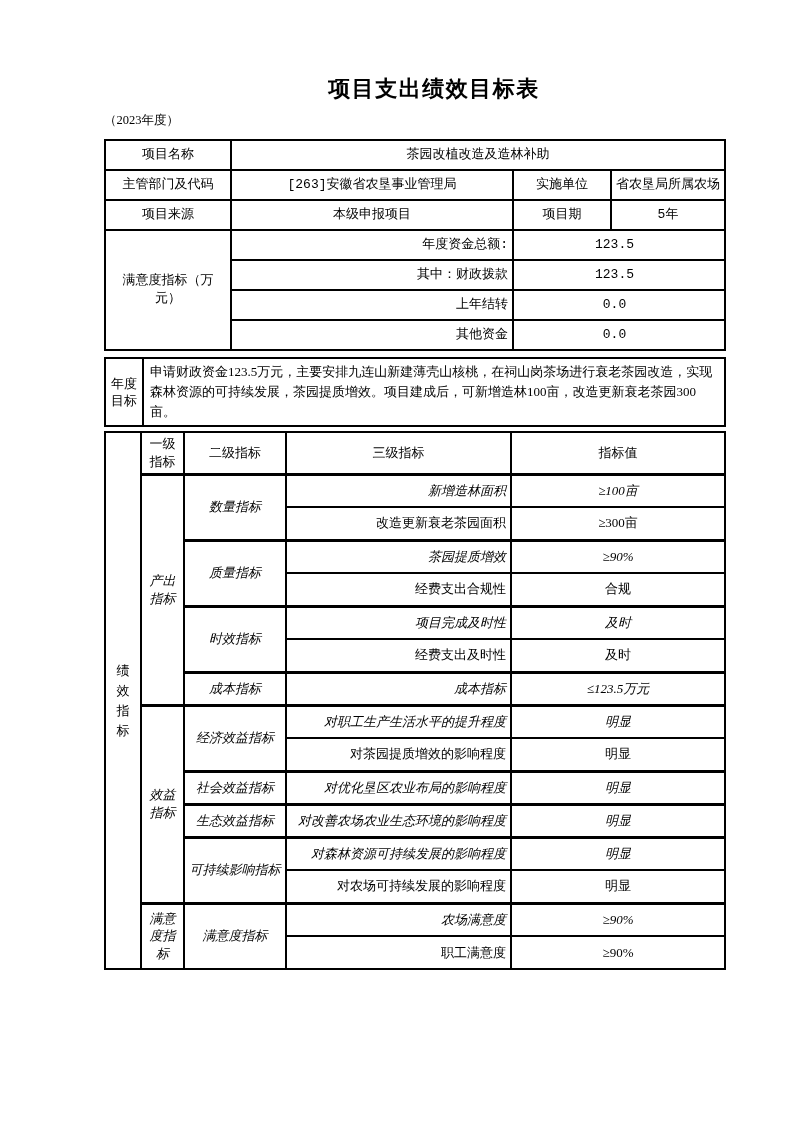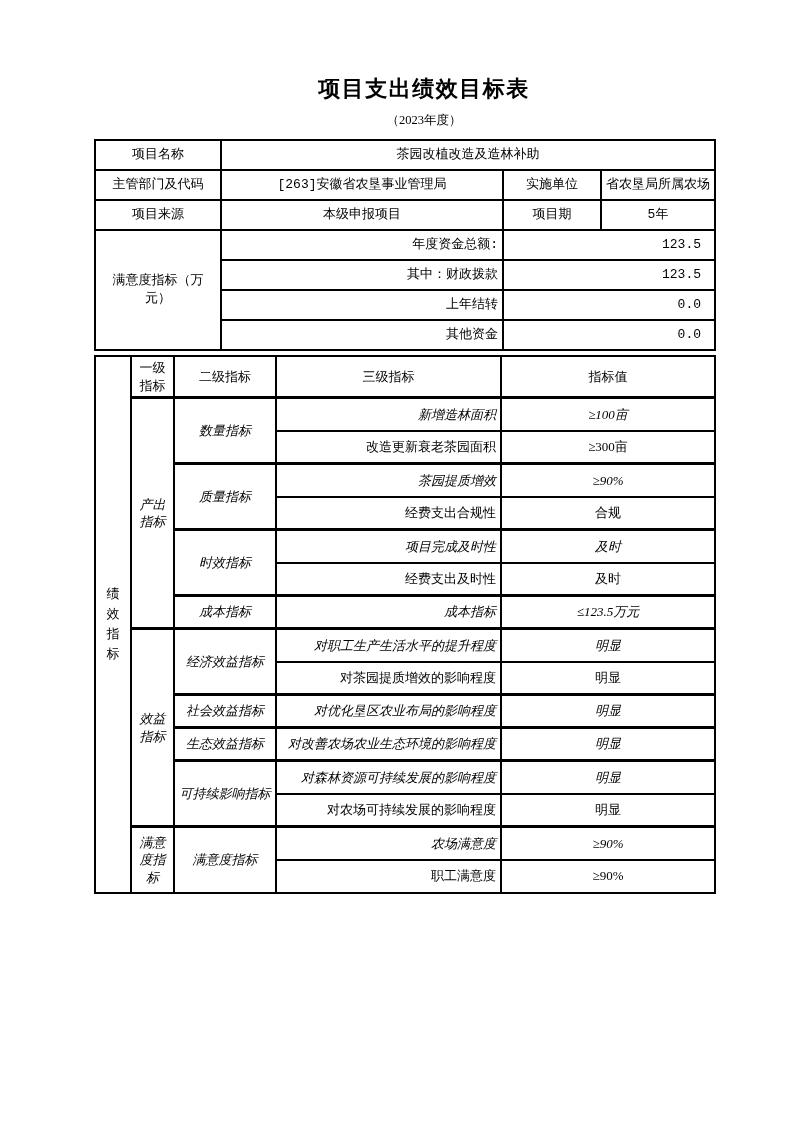--- a/index.html
+++ b/index.html
@@ -4,49 +4,49 @@
 <style>
   * { box-sizing: border-box; margin: 0; padding: 0; }
   html, body { width: 794px; height: 1122px; }
   body {
     background: #ffffff;
     color: #000;
     font-family: "Liberation Serif", "DejaVu Serif", serif;
     overflow: hidden;
   }
   .page { position: relative; width: 794px; height: 1122px; background: #fff; }
-  .content { position: absolute; left: 94px; top: 76px; width: 660px; }
+  .content { position: absolute; left: 104px; top: 76px; width: 660px; }
 
   .title {
     font-size: 22px;
     font-weight: bold;
     text-align: center;
     letter-spacing: 1.5px;
     line-height: 26px;
     margin-bottom: 9px;
   }
   .subtitle {
     font-size: 12.5px;
-    text-align: center;
+    text-align: left;
     line-height: 18px;
     margin-bottom: 10px;
   }
 
   table { border-collapse: collapse; table-layout: fixed; width: 620px; }
   td {
     border: 2px solid #000;
     font-size: 13px;
     line-height: 1.35;
     padding: 2px 4px;
     vertical-align: middle;
     overflow: hidden;
   }
   .c { text-align: center; }
   .l { text-align: right; }
-  .r { text-align: right; padding-right: 13px; }
+  .r { text-align: center; padding-right: 13px; }
 
   .t1 td { height: 30px; font-family: Liberation Mono, monospace; }
   .t1 .ind1 { padding-left: 6px; }
   .t1 .ind1b { padding-left: 10px; }
   .t1 .ind2 { }
 
   .goal-table { margin-top: 6px; }
   .goal-table td { height: 62px; }
   .goal-label { text-align: center; padding: 2px 3px; word-break: break-all; }
   .goal-text { padding: 3px 6px; line-height: 1.55; text-align: left; }
@@ -110,20 +110,32 @@
         <td class="l ind2">上年结转</td>
         <td class="r" colspan="2">0.0</td>
       </tr>
       <tr>
         <td class="l ind2">其他资金</td>
         <td class="r" colspan="2">0.0</td>
       </tr>
     </tbody>
       </table>
 
+    <table class="goal-table">
+      <colgroup>
+          <col style="width:38px">
+          <col style="width:582px">
+        </colgroup>
+      <tbody>
+          <tr>
+        <td class="goal-label">年度目标</td>
+        <td class="goal-text">申请财政资金123.5万元，主要安排九连山新建薄壳山核桃，在祠山岗茶场进行衰老茶园改造，实现森林资源的可持续发展，茶园提质增效。项目建成后，可新增造林100亩，改造更新衰老茶园300亩。</td>
+      </tr>
+    </tbody>
+      </table>
 
     <table class="ind-table">
       <colgroup>
           <col style="width:36px">
           <col style="width:43px">
           <col style="width:102px">
           <col style="width:225px">
           <col style="width:214px">
         </colgroup>
       <tbody>

